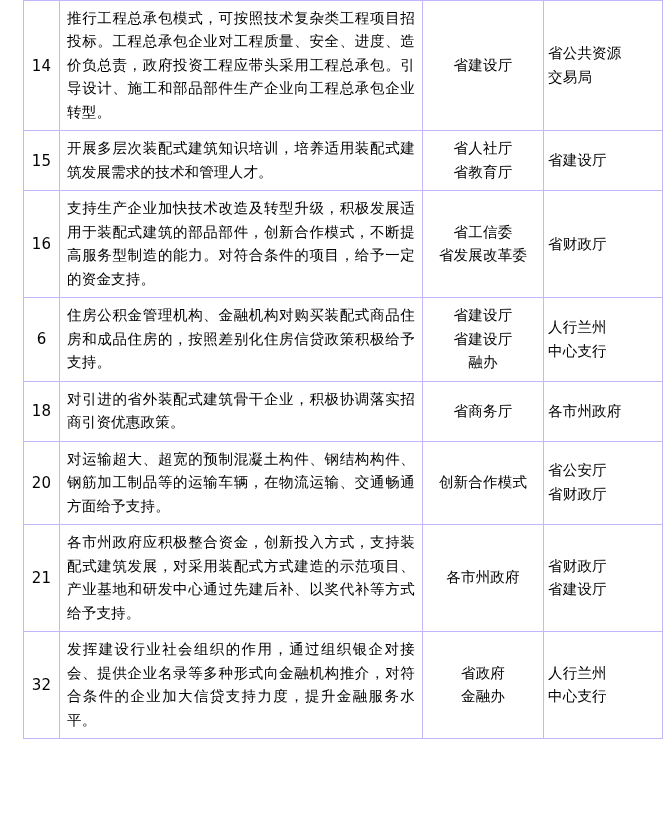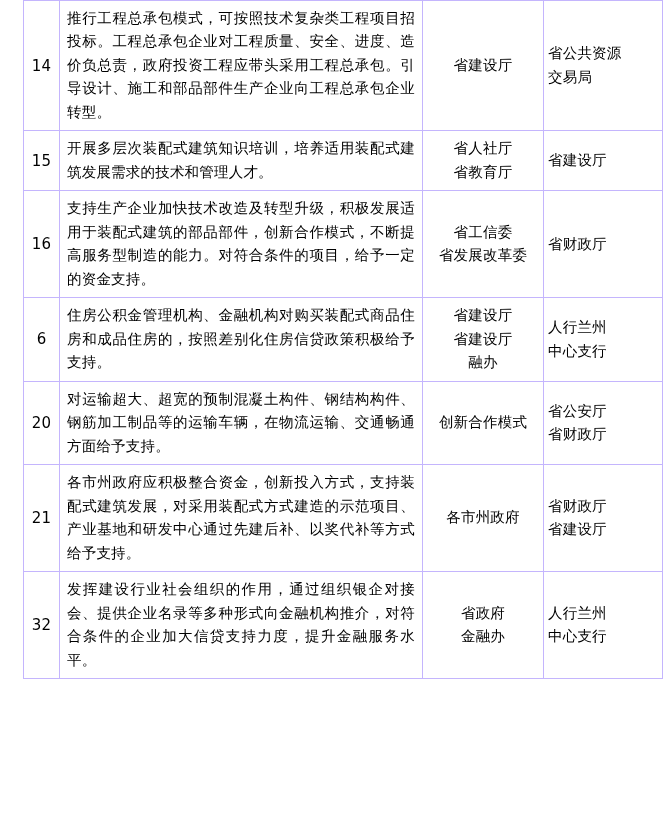--- a/index.html
+++ b/index.html
@@ -103,20 +103,30 @@
         <span class="cell-line">省建设厅</span>
         <span class="cell-line">省建设厅</span>
         <span class="cell-line">融办</span>
       </td>
       <td class="col-support">
         <span class="cell-line">人行兰州</span>
         <span class="cell-line">中心支行</span>
       </td>
     </tr>
 
+    <tr>
+      <td class="col-num">18</td>
+      <td class="col-task">对引进的省外装配式建筑骨干企业，积极协调落实招商引资优惠政策。</td>
+      <td class="col-lead">
+        <span class="cell-line">省商务厅</span>
+      </td>
+      <td class="col-support">
+        <span class="cell-line">各市州政府</span>
+      </td>
+    </tr>
 
 
     <tr>
       <td class="col-num">20</td>
       <td class="col-task">对运输超大、超宽的预制混凝土构件、钢结构构件、钢筋加工制品等的运输车辆，在物流运输、交通畅通方面给予支持。</td>
       <td class="col-lead">
         <span class="cell-line">创新合作模式</span>
       </td>
       <td class="col-support">
         <span class="cell-line">省公安厅</span>

